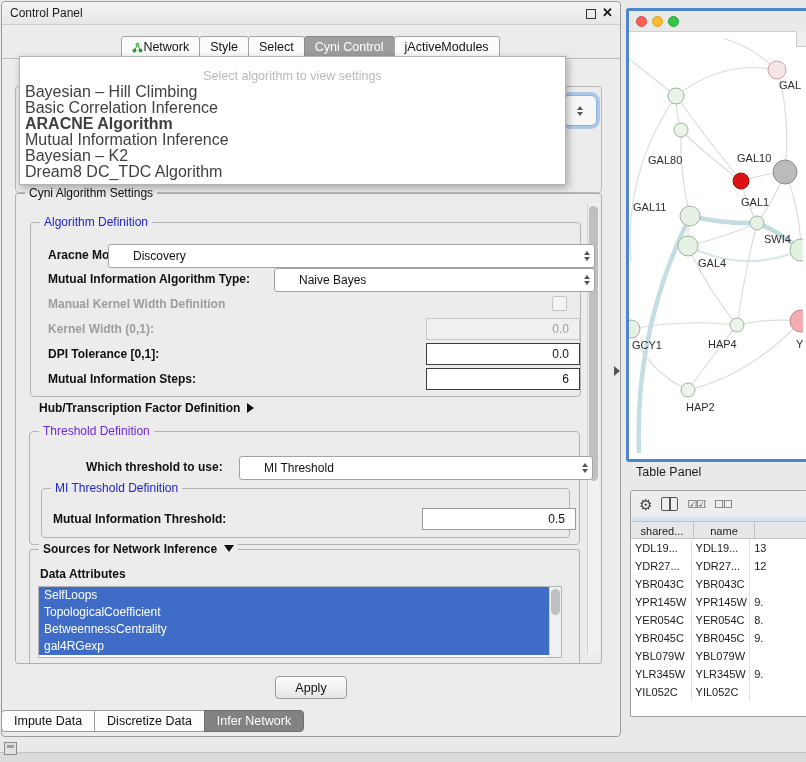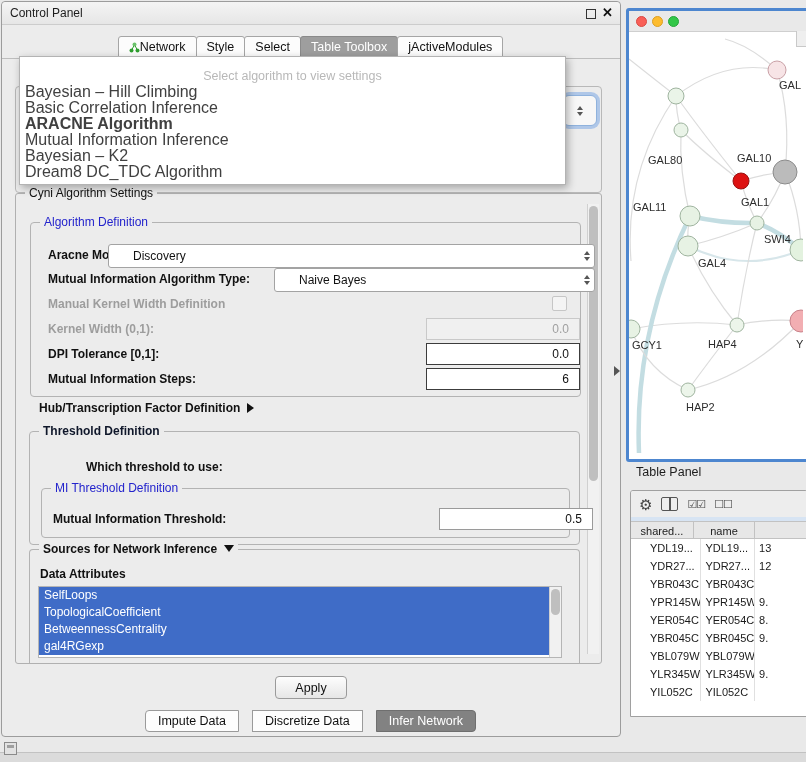--- a/index.html
+++ b/index.html
@@ -38,21 +38,21 @@
     border:1px solid #b3b3b3;box-shadow:2px 3px 8px rgba(0,0,0,.30);z-index:50;padding-top:12px;}
   .dd-placeholder{height:15px;line-height:15px;text-align:center;color:#b8b8b8;font-size:12.5px;}
   .dd-item{height:16px;line-height:16px;padding-left:5px;font-size:16px;color:#404040;}
   .dd-item.bold{font-weight:bold;}
 
   
   .settings{left:13px;top:191px;width:585px;height:469px;border:1px solid #b0b0b0;border-radius:3px;}
   .gtitle{position:absolute;top:-8px;left:9px;background:#ececec;padding:0 4px;
     font-size:12px;color:#111;white-space:nowrap;}
   .gtitle.blue{color:#2323cc;}
-  .gtitle.green{color:#0f172a;font-weight:bold;}
+  .gtitle.green{color:#6d28d9;}
   .group{position:absolute;border:1px solid #b3b3b3;border-radius:4px;}
 
   .lbl{position:absolute;font-size:12px;font-weight:bold;white-space:nowrap;color:#111;}
   .lbl.disabled{color:#9d9d9d;}
   .combo{position:absolute;background:#ffffff;border:1px solid #a3a3a3;border-radius:3px;
     font-size:12px;display:flex;align-items:center;padding-left:24px;color:#111;}
   .stepper{position:absolute;right:4px;top:0;bottom:0;display:flex;flex-direction:column;
     justify-content:center;align-items:center;gap:2px;}
   .tri-up{width:0;height:0;border-left:3.5px solid transparent;border-right:3.5px solid transparent;border-bottom:4.5px solid #555;}
   .tri-dn{width:0;height:0;border-left:3.5px solid transparent;border-right:3.5px solid transparent;border-top:4.5px solid #555;}
@@ -70,21 +70,21 @@
   .vscroll{position:absolute;background:#f1f1f1;border-left:1px solid #d0d0d0;}
   .vthumb{position:absolute;left:1px;right:1px;background:#bfbfbf;border-radius:5px;}
 
   .srclist{position:absolute;background:#ffffff;border:1px solid #b5b5b5;overflow:hidden;}
   .src-item{height:17px;line-height:17px;background:#3f6cc7;color:#ffffff;padding-left:5px;font-size:12px;}
 
   .apply-btn{left:50%;top:674px;transform:translateX(-50%);width:70px;height:21px;
     background:linear-gradient(#fdfdfd,#e6e6e6);border:1px solid #9a9a9a;border-radius:4px;
     font-size:12.5px;display:flex;align-items:center;justify-content:center;color:#111;}
 
-  .btabbar{left:0;top:708px;width:618px;display:flex;justify-content:center;gap:14px;}
+  .btabbar{left:0;top:708px;width:618px;display:flex;}
   .btab{height:20px;line-height:20px;padding:0 12px;background:#fdfdfd;border:1px solid #9a9a9a;
     margin-left:-1px;font-size:12.5px;color:#111;}
   .btab:first-child{border-radius:4px 0 0 4px;}
   .btab:last-child{border-radius:0 4px 4px 0;}
   .btab.active{background:#828282;color:#ffffff;border-color:#6f6f6f;}
 
   
   .netwin{left:626px;top:8px;width:180px;height:448px;border:3px solid #4d86cf;
     border-radius:3px;background:#ffffff;overflow:hidden;}
   .nethead{position:absolute;left:0;top:0;right:0;height:20px;background:#e9e9e9;
@@ -105,21 +105,21 @@
   .ttoolbar{position:absolute;left:0;top:0;right:0;height:26px;display:flex;align-items:center;
     gap:9px;padding-left:8px;background:#ededed;}
   .gear{font-size:15px;color:#444;line-height:1;}
   .colicon{width:15px;height:12px;border:1.5px solid #555;border-radius:2px;display:flex;justify-content:center;}
   .colicon div{width:1.5px;height:100%;background:#555;}
   .cbpair{font-size:11px;color:#444;letter-spacing:-1px;}
   .bluestrip{position:absolute;left:0;top:26px;right:0;height:4px;background:#d7e4f3;}
   .thead{position:absolute;left:0;top:30px;display:flex;}
   .thcell{height:18px;line-height:18px;background:#e7e7e7;border:1px solid #c2c2c2;margin-left:-1px;
     font-size:11px;text-align:center;color:#222;box-sizing:border-box;}
-  .tbody{position:absolute;left:0;top:48px;right:0;bottom:0;background:#ffffff;overflow:hidden;padding-left:15px;}
+  .tbody{position:absolute;left:0;top:48px;right:0;bottom:0;background:#ffffff;overflow:hidden;}
   .trow{display:flex;height:18px;}
   .tcell{height:18px;line-height:18px;font-size:11px;color:#1a1a1a;padding-left:4px;
     border-right:1px solid #e0e0e0;box-sizing:border-box;white-space:nowrap;overflow:hidden;}
   .c0{width:64px;} .c1{width:62px;} .c2{width:60px;}
 
   
   .sash{left:614px;top:366px;width:0;height:0;border-top:5px solid transparent;
     border-bottom:5px solid transparent;border-left:6px solid #555;}
   .footer{left:0;top:752px;width:806px;height:10px;background:#dbdbdb;border-top:1px solid #c2c2c2;}
   .mini-ic{left:4px;top:742px;width:11px;height:11px;border:1px solid #8a8a8a;background:#e2e2e2;}
@@ -146,21 +146,21 @@
         </svg>
         <span>Network</span>
       </div>
       <div class="tab">
         <span>Style</span>
       </div>
       <div class="tab">
         <span>Select</span>
       </div>
       <div class="tab active">
-        <span>Table Toolbox</span>
+        <span>Cyni Control</span>
       </div>
       <div class="tab">
         <span>jActiveModules</span>
       </div>
     </div>
   <div class="abs tab-underline"></div>
 
   <div class="abs hidden-group"></div>
   <div class="abs focus-stub">
     <span class="tri-up"></span>
@@ -227,25 +227,32 @@
     </div>
 
     <span class="lbl" style="left:23px;top:207px;text-align:right;">
       <span>Hub/Transcription Factor Definition</span><span class="tri-right"></span>
     </span>
 
     <div class="group" style="left:13px;top:237px;width:549px;height:112px;">
       <span class="gtitle green">Threshold Definition</span>
 
       <span class="lbl" style="left:56px;top:28px;">Which threshold to use:</span>
+      <div class="combo" style="left:209px;top:24px;width:328px;height:22px;">
+        <span>MI Threshold</span>
+        <span class="stepper">
+            <span class="tri-up"></span>
+            <span class="tri-dn"></span>
+          </span>
+      </div>
 
       <div class="group" style="left:11px;top:56px;width:527px;height:48px;">
         <span class="gtitle blue">MI Threshold Definition</span>
         <span class="lbl" style="left:11px;top:23px;">Mutual Information Threshold:</span>
-        <div class="field soft" style="left:380px;top:19px;width:142px;height:20px;margin-left:17px;">
+        <div class="field soft" style="left:380px;top:19px;width:142px;height:20px;">
           <span>0.5</span>
         </div>
       </div>
     </div>
 
     <div class="group" style="left:13px;top:355px;width:549px;height:113px;border-bottom:none;border-radius:4px 4px 0 0;">
       <span class="gtitle">
         <b>Sources for Network Inference</b><span class="tri-down-b"></span>
       </span>
       <span class="lbl" style="left:10px;top:17px;">Data Attributes</span>

